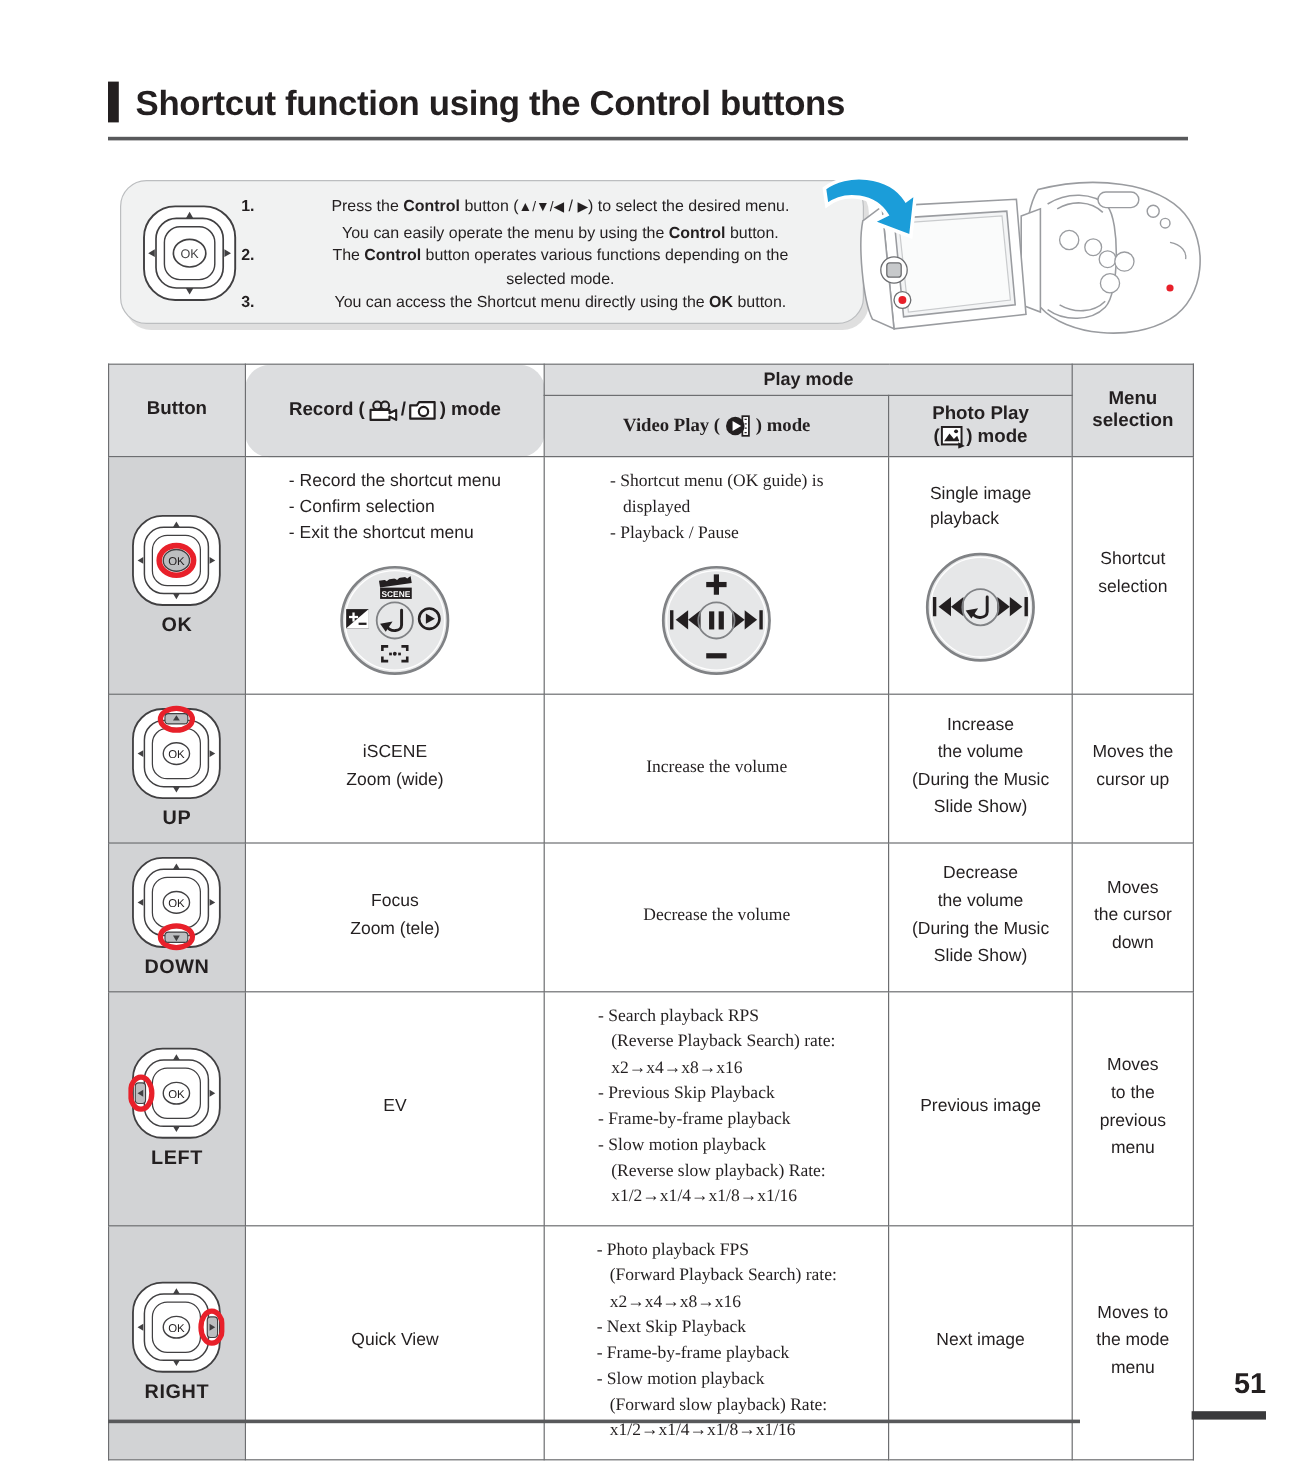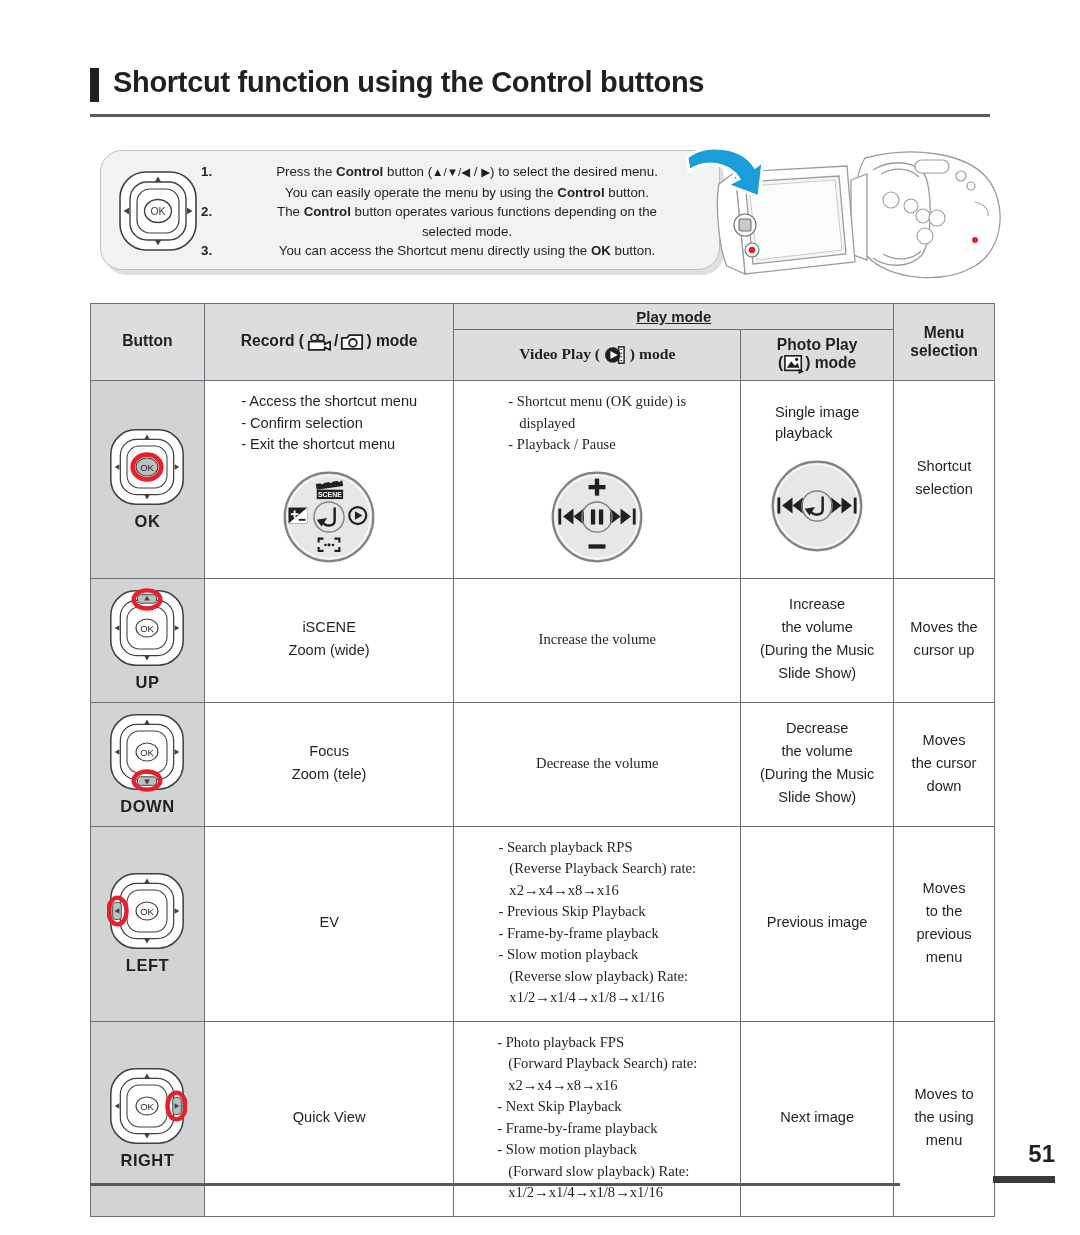--- a/index.html
+++ b/index.html
@@ -8,21 +8,21 @@
     width:1080px; height:1235px;
     background:#ffffff;
     font-family:"Liberation Sans", sans-serif;
     color:#231f20;
     position:relative;
     overflow:hidden;
   }
 
   
   #page-header { position:absolute; left:90px; top:68px; width:900px; }
-  .title-row { display:flex; align-items:flex-start; }
+  .title-row { display:flex; align-items:flex-end; }
   .title-bar {
     width:9px; height:34px; background:#231f20; margin-right:14px; flex:0 0 auto;
   }
   .title-text {
     font-size:29px; font-weight:bold; letter-spacing:-0.3px; line-height:1;
     color:#231f20; white-space:nowrap;
   }
   .title-rule {
     margin-top:12px; height:3px; background:#58595b; width:900px;
   }
@@ -64,32 +64,32 @@
     vertical-align:middle;
     text-align:center;
     font-weight:normal;
   }
   #shortcut-table thead th {
     background:#dcdddf;
     font-weight:bold;
     font-size:15.6px;
     padding:6px 4px;
   }
-  #shortcut-table thead th.span-play { padding:4px; font-size:15px;text-decoration:underline; }
+  #shortcut-table thead th.span-play { padding:4px; font-size:15px; }
   .btn-cell {
     background:#d2d3d5;
     width:114px;
     padding:8px 0 10px 0 !important;
   }
   .btn-cell .lbl { font-weight:bold; font-size:16.5px; letter-spacing:0.5px; margin-top:4px; }
   .cell-pad { padding:10px 10px 12px 10px !important; }
   .lines { text-align:left; display:inline-block; line-height:21.5px; }
   .centered { line-height:23px; }
   .wheel-wrap { margin-top:12px; display:flex; justify-content:center; }
-  .col-record { width:250px; }
+  .col-record { width:250px;border-radius:21px; }
   .col-video  { width:287px;font-family:Liberation Serif, serif; }
   .col-photo  { width:153px; }
   .col-menu   { width:101px; }
   .small-ctr  { line-height:23px; }
 
   
   #footer-rule { position:absolute; left:90px; top:1183px; width:810px; height:3px; background:#58595b; }
   #page-number {
     position:absolute; right:25px; top:1140px; width:60px; text-align:right;
     font-size:24px; font-weight:bold; color:#231f20;
@@ -262,21 +262,21 @@
             <polygon points="42,77 45,72 39,72" fill="#414042"></polygon>
             <polygon points="8,43 13,40 13,46" fill="#414042"></polygon>
             <polygon points="76,43 71,40 71,46" fill="#414042"></polygon>
           </svg>
         </div>
         <div class="lbl">OK</div>
       </td>
 
       <td class="cell-pad col-record">
         <div class="lines">
-          <div>- Access the shortcut menu</div>
+          <div>- Record the shortcut menu</div>
           <div>- Confirm selection</div>
           <div>- Exit the shortcut menu</div>
         </div>
         <div class="wheel-wrap">
           <svg viewBox="0 0 104 104" width="98" height="98" aria-hidden="true">
             <circle cx="52" cy="52" r="47" fill="#e6e7e8" stroke="#808285" stroke-width="2.4"></circle>
             <circle cx="52" cy="52" r="44" fill="none" stroke="#ffffff" stroke-width="1.2"></circle>
 
             <g transform="translate(36,11)">
               <polygon points="2,6 30,2 31,8 3,12" fill="#231f20"></polygon>
@@ -538,21 +538,21 @@
           <div>- Slow motion playback</div>
           <div style="white-space:pre">   (Forward slow playback) Rate:</div>
           <div style="white-space:pre">   x1/2→x1/4→x1/8→x1/16</div>
         </div>
       </td>
       <td class="cell-pad col-photo centered">
         <div>Next image</div>
       </td>
       <td class="cell-pad col-menu small-ctr">
         <div>Moves to</div>
-        <div>the using</div>
+        <div>the mode</div>
         <div>menu</div>
       </td>
     </tr>
 
   </tbody>
 </table>
 
 <div id="footer-rule"></div>
 <div id="page-number">51</div>
 <div id="page-number-bar"></div>

